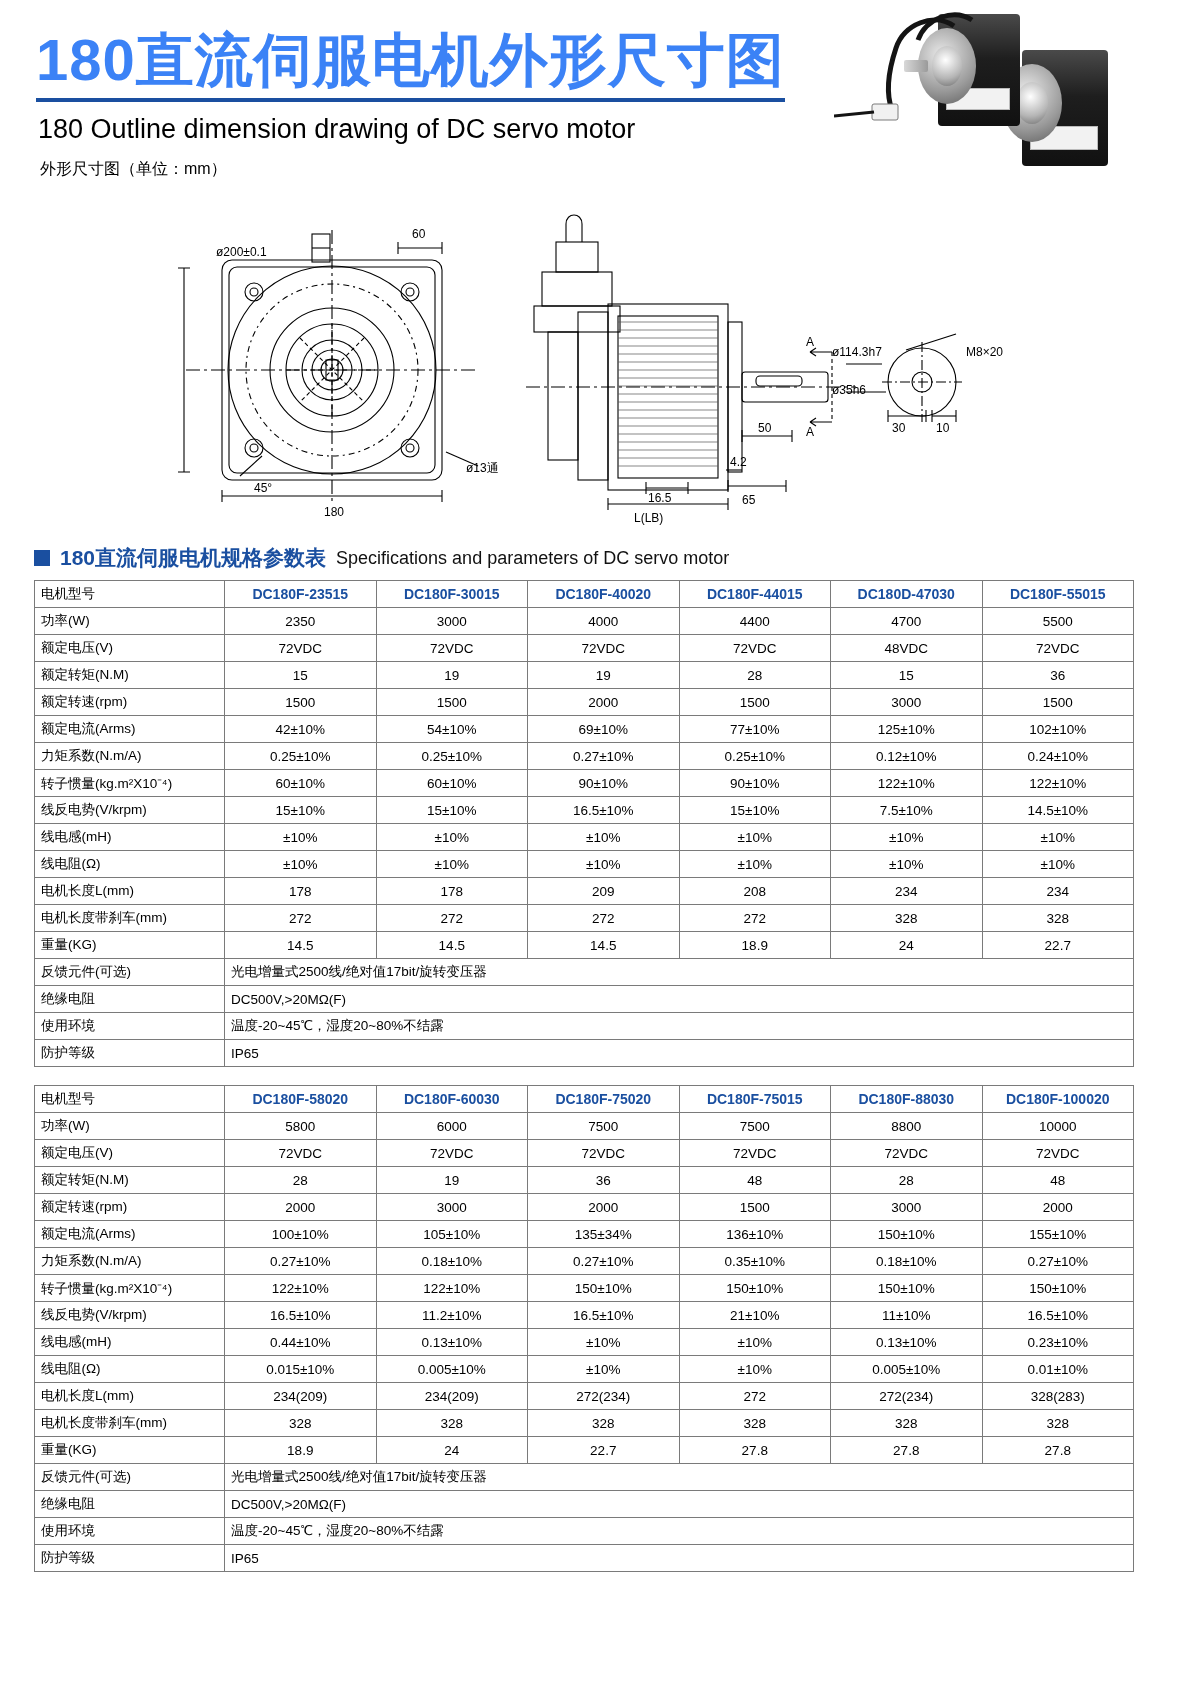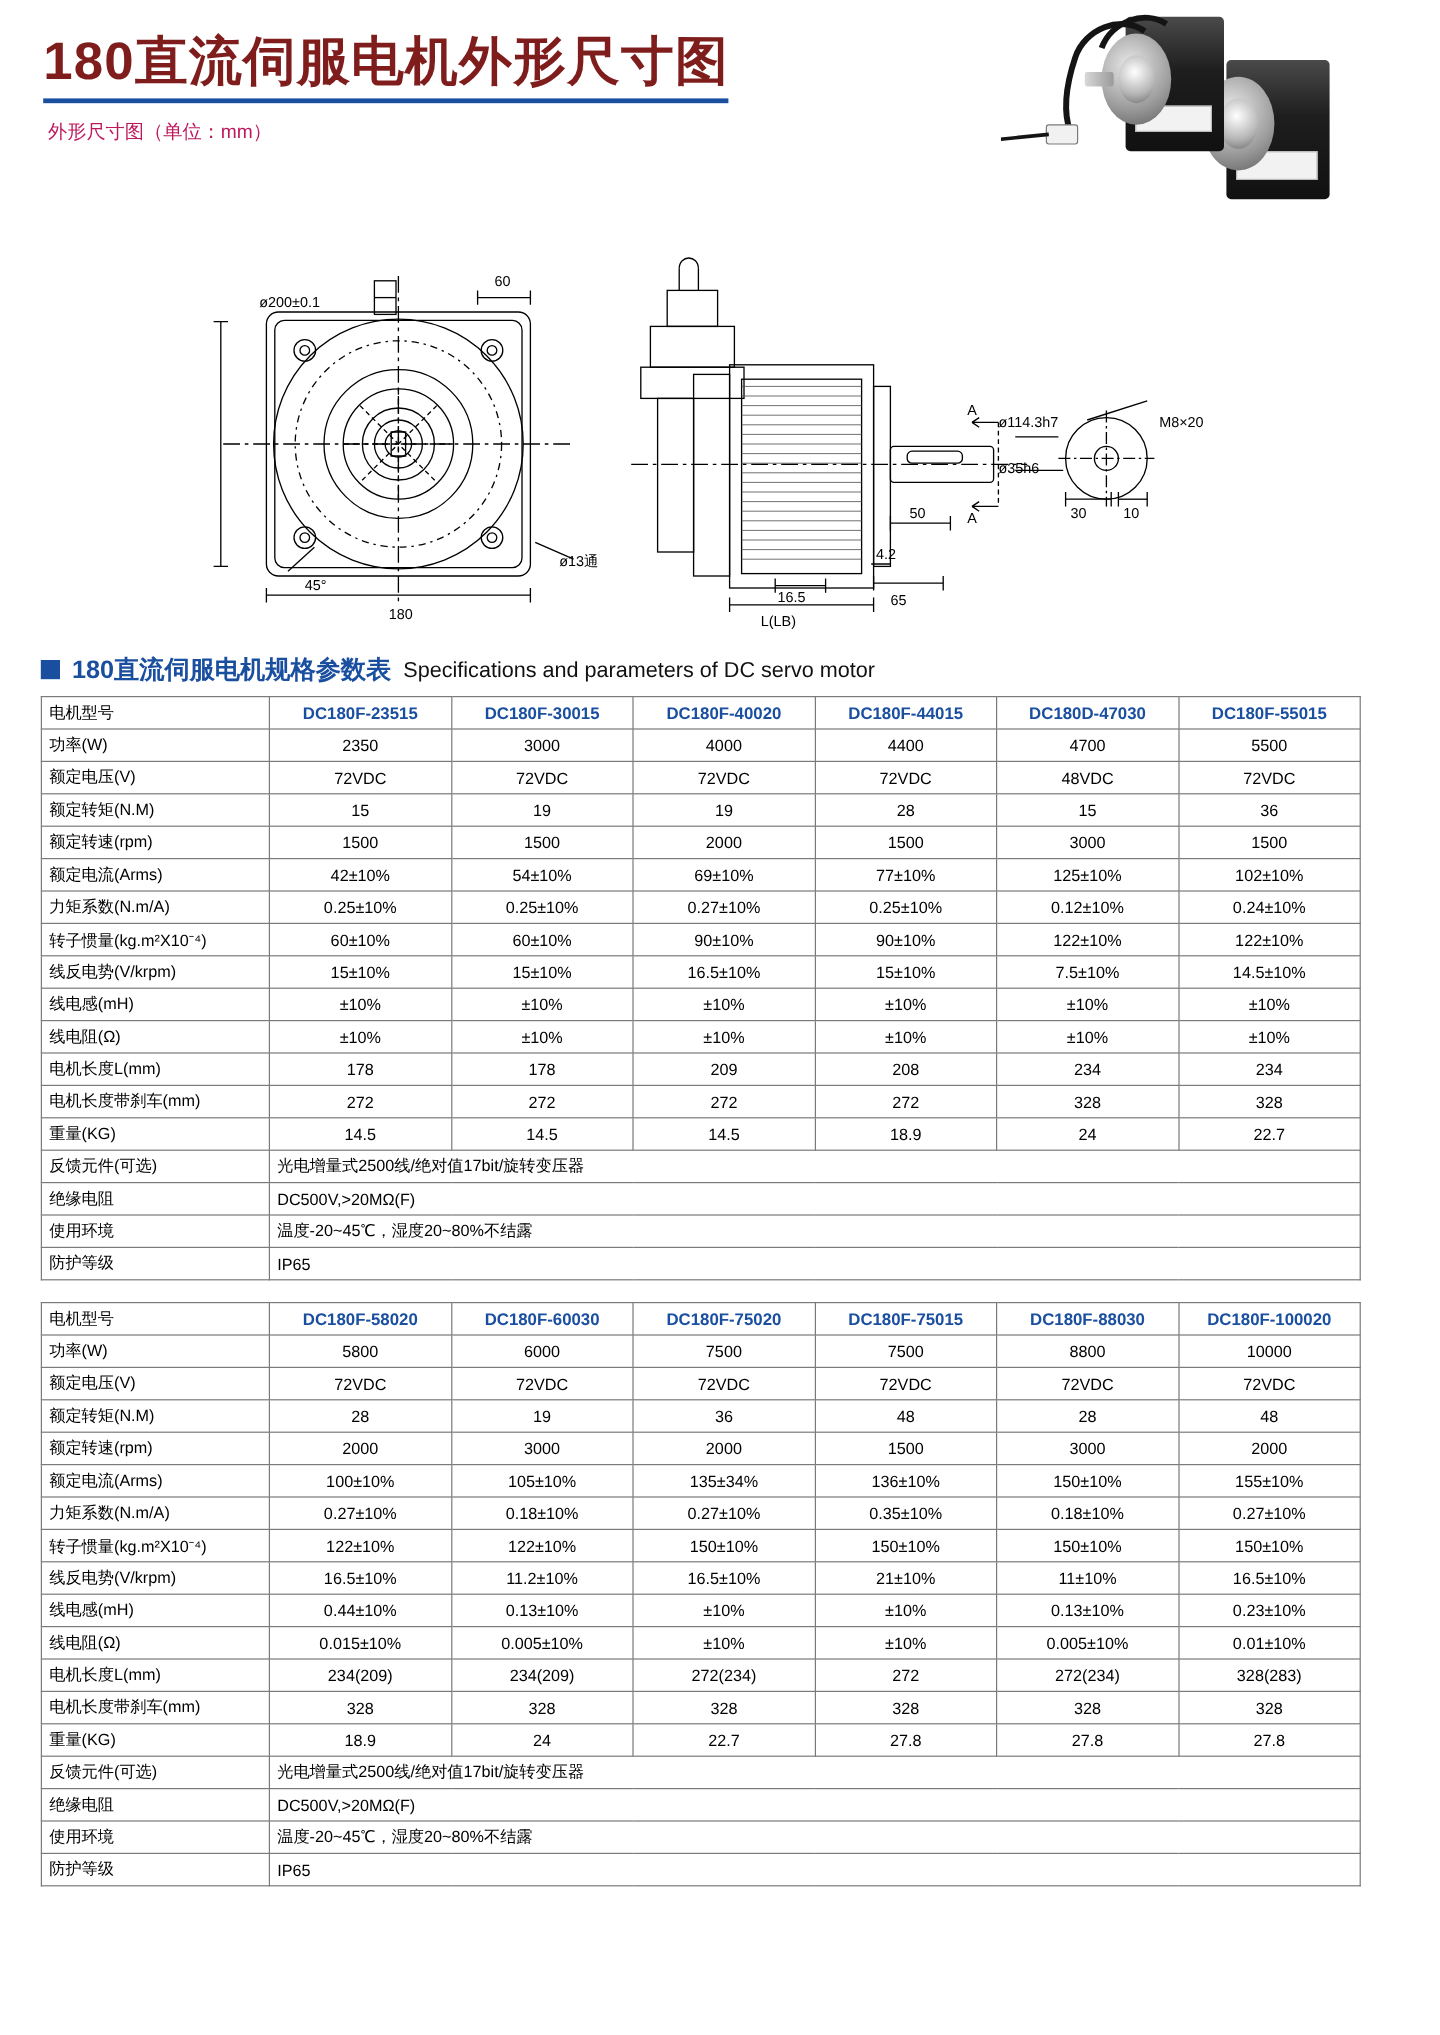--- a/index.html
+++ b/index.html
@@ -10,28 +10,28 @@
     font-family:"Liberation Sans", sans-serif;
     color:#000;
     position:relative;
     overflow:hidden;
   }
   .page { position:relative; width:1200px; height:1696px; padding:0 26px; }
 
   
   .header { position:relative; padding-top:28px; height:200px; }
   .title-cn {
-    font-size:44px; font-weight:bold; color:#7f1d1d;
+    font-size:58px; font-weight:bold; color:#3b82f6;
     letter-spacing:1px; line-height:1.1; margin:0 0 0 10px;
     border-bottom:4px solid #1a4fa0; display:inline-block; padding-bottom:6px;
   }
   .title-en {
     font-size:27px; color:#000; margin:12px 0 0 12px; font-weight:400;
   }
-  .subtitle-cn { font-size:16px; margin:14px 0 0 14px; color:#be185d; }
+  .subtitle-cn { font-size:16px; margin:14px 0 0 14px; color:#000000; }
 
   
   .photo {
     position:absolute; right:10px; top:6px; width:260px; height:200px;
   }
   .motor { position:absolute; }
   .motor .body {
     position:absolute; background:linear-gradient(180deg,#4a4a4a,#1e1e1e 40%,#111 100%);
     border-radius:4px;
   }
@@ -78,20 +78,21 @@
   table.spec tr.head td.rowhead { color:#000; font-weight:normal; font-size:13.5px; }
   table.spec td.wide { text-align:left; padding-left:6px; }
 </style>
 </head>
 <body>
 
 <div class="page">
 
   <div class="header">
     <div class="title-cn">180直流伺服电机外形尺寸图</div>
+    <div class="title-en">180 Outline dimension drawing of DC servo motor</div>
     <div class="subtitle-cn">外形尺寸图（单位：mm）</div>
 
     <div class="photo">
 
       <div class="motor">
         <div class="body" style="left:118px; top:44px; width:86px; height:116px;"></div>
         <div class="label" style="left:126px; top:120px; width:68px; height:24px;"></div>
         <div class="face" style="left:98px; top:58px; width:60px; height:78px;"></div>
         <div class="face" style="left:112px; top:76px; width:32px; height:42px; background:radial-gradient(circle at 45% 35%,#fff,#b5b5b5 60%,#6a6a6a);"></div>
         <div class="shaft" style="left:82px; top:92px; width:26px; height:12px;"></div>

